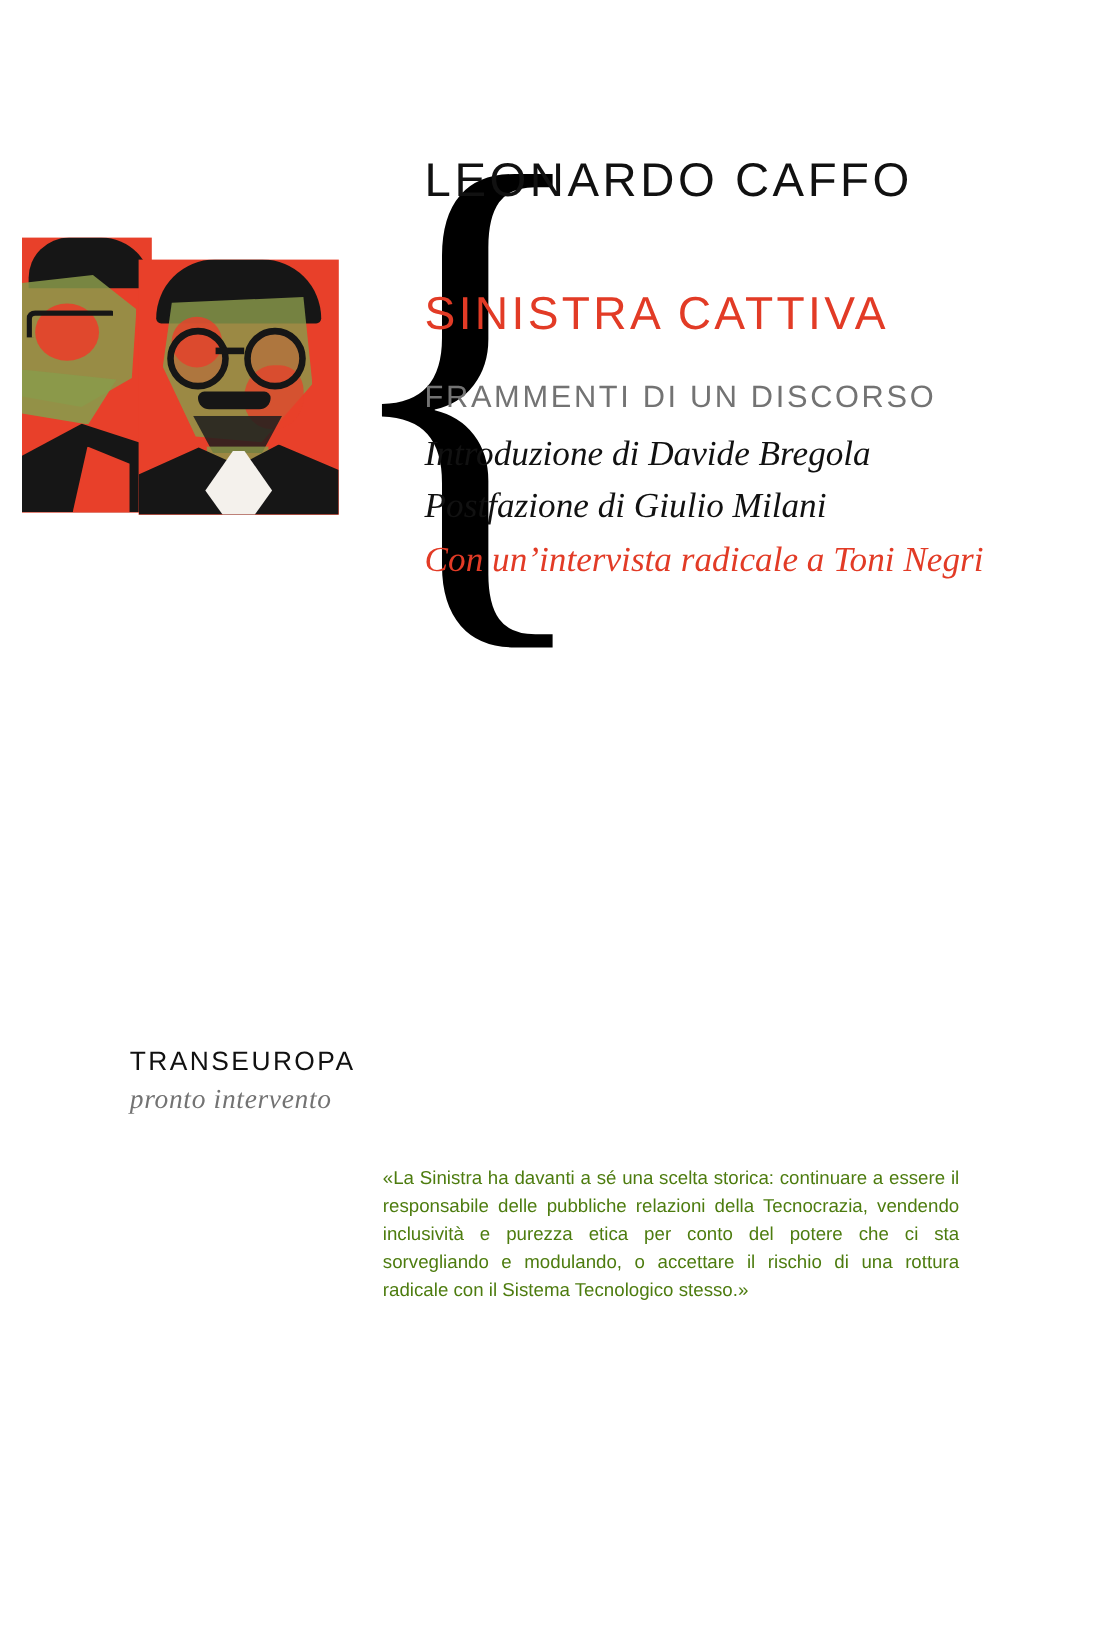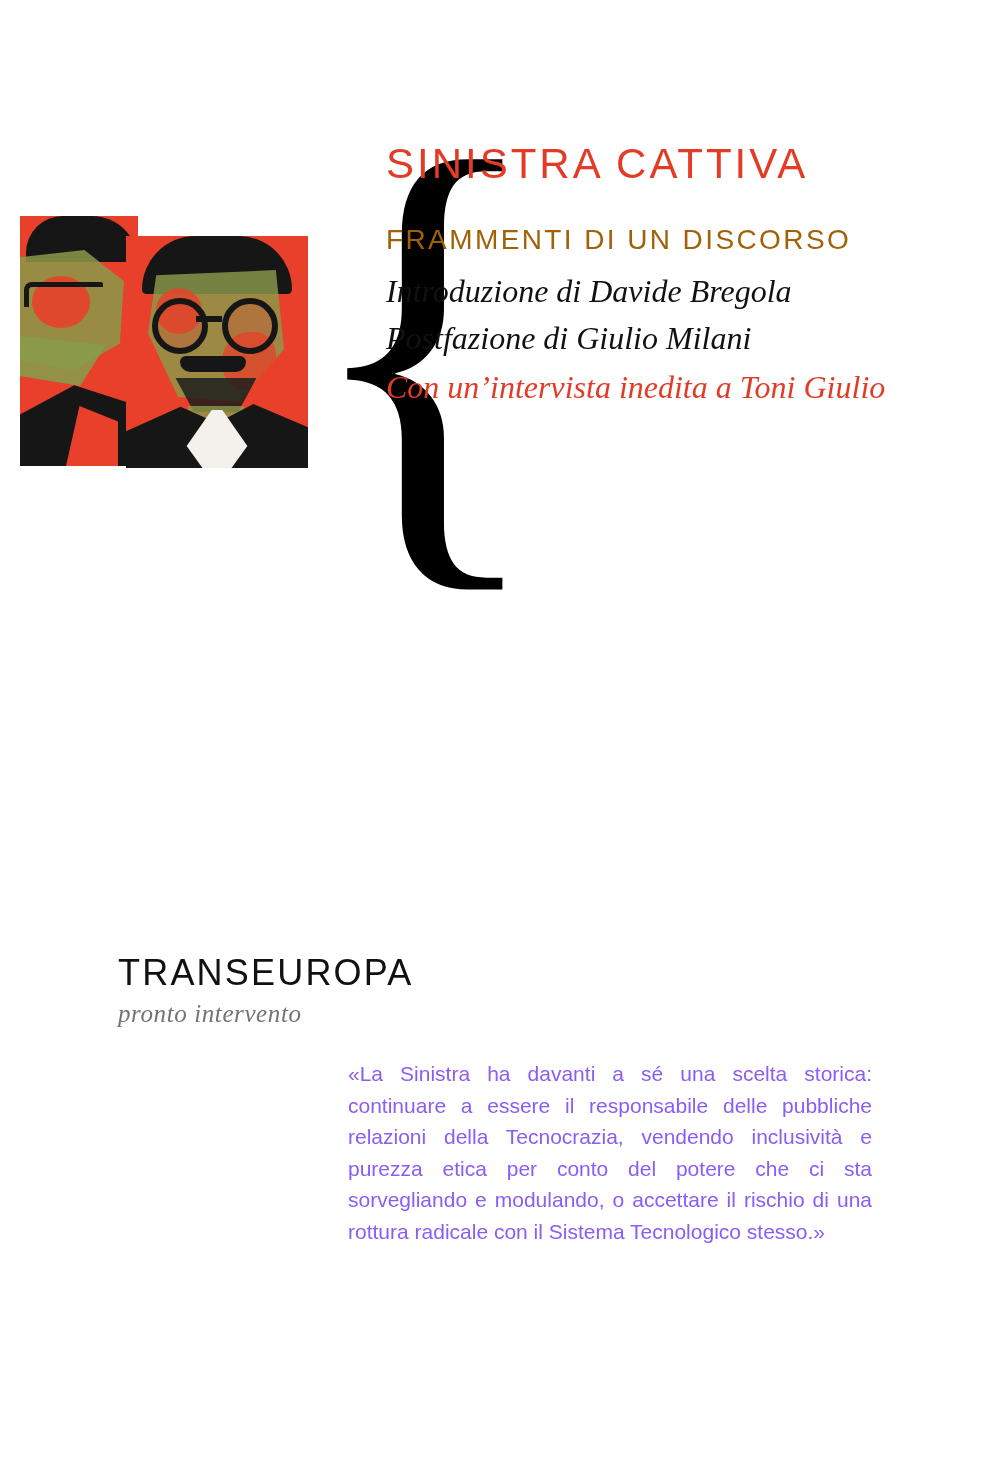--- a/index.html
+++ b/index.html
@@ -217,21 +217,21 @@
     font-size: 42px;
     letter-spacing: 3px;
     color: #e23b26;
     margin: 0 0 36px 0;
     font-weight: 400;
   }
   .subtitle-1,
   .subtitle-2 {
     font-size: 28px;
     letter-spacing: 2.4px;
-    color: #a16207;
+    color: #737373;
     margin: 0 0 14px 0;
     font-weight: 400;
   }
   .subtitle-2 { margin-bottom: 18px; }
   .credit {
     font-family: "Liberation Serif", serif;
     font-style: italic;
     font-size: 32px;
     color: #111;
     margin: 0 0 4px 0;
@@ -243,44 +243,44 @@
   }
 
   
   .publisher {
     position: absolute;
     left: 118px;
     top: 952px;
     width: 420px;
   }
   .publisher-name {
-    font-size: 36px;
+    font-size: 24px;
     letter-spacing: 2.2px;
     color: #111;
     margin: 0 0 6px 0;
   }
   .publisher-series {
     font-family: "Liberation Serif", serif;
     font-style: italic;
     font-size: 25px;
     letter-spacing: .6px;
     color: #737373;
     margin: 0;
   }
 
   
   .blurb {
     position: absolute;
     left: 348px;
     top: 1058px;
     width: 524px;
-    font-size: 21px;
+    font-size: 17px;
     line-height: 1.5;
     text-align: justify;
-    color: #8b5cf6;
+    color: #4d7c0f;
   }
 </style>
 </head>
 <body>
 
 <div class="artwork">
   <div class="portrait back">
     <div class="hair"></div>
     <div class="face"></div>
     <div class="cheek"></div>
@@ -301,25 +301,26 @@
     <div class="beard"></div>
     <div class="neck"></div>
     <div class="jacket"></div>
     <div class="collar"></div>
   </div>
 </div>
 
 <div class="brace">{</div>
 
 <div class="text-block">
+  <h1 class="author">LEONARDO CAFFO</h1>
   <h2 class="title">SINISTRA CATTIVA</h2>
   <div class="subtitle-1">FRAMMENTI DI UN DISCORSO</div>
   <div class="credit">Introduzione di Davide Bregola</div>
   <div class="credit">Postfazione di Giulio Milani</div>
-  <div class="credit red">Con un’intervista inedita a Toni Giulio</div>
+  <div class="credit red">Con un’intervista radicale a Toni Negri</div>
 </div>
 
 <div class="publisher">
   <div class="publisher-name">TRANSEUROPA</div>
   <div class="publisher-series">pronto intervento</div>
 </div>
 
 <div class="blurb">«La Sinistra ha davanti a sé una scelta storica: continuare a essere il responsabile delle pubbliche relazioni della Tecnocrazia, vendendo inclusività e purezza etica per conto del potere che ci sta sorvegliando e modulando, o accettare il rischio di una rottura radicale con il Sistema Tecnologico stesso.»</div>
 
 </body></html>

